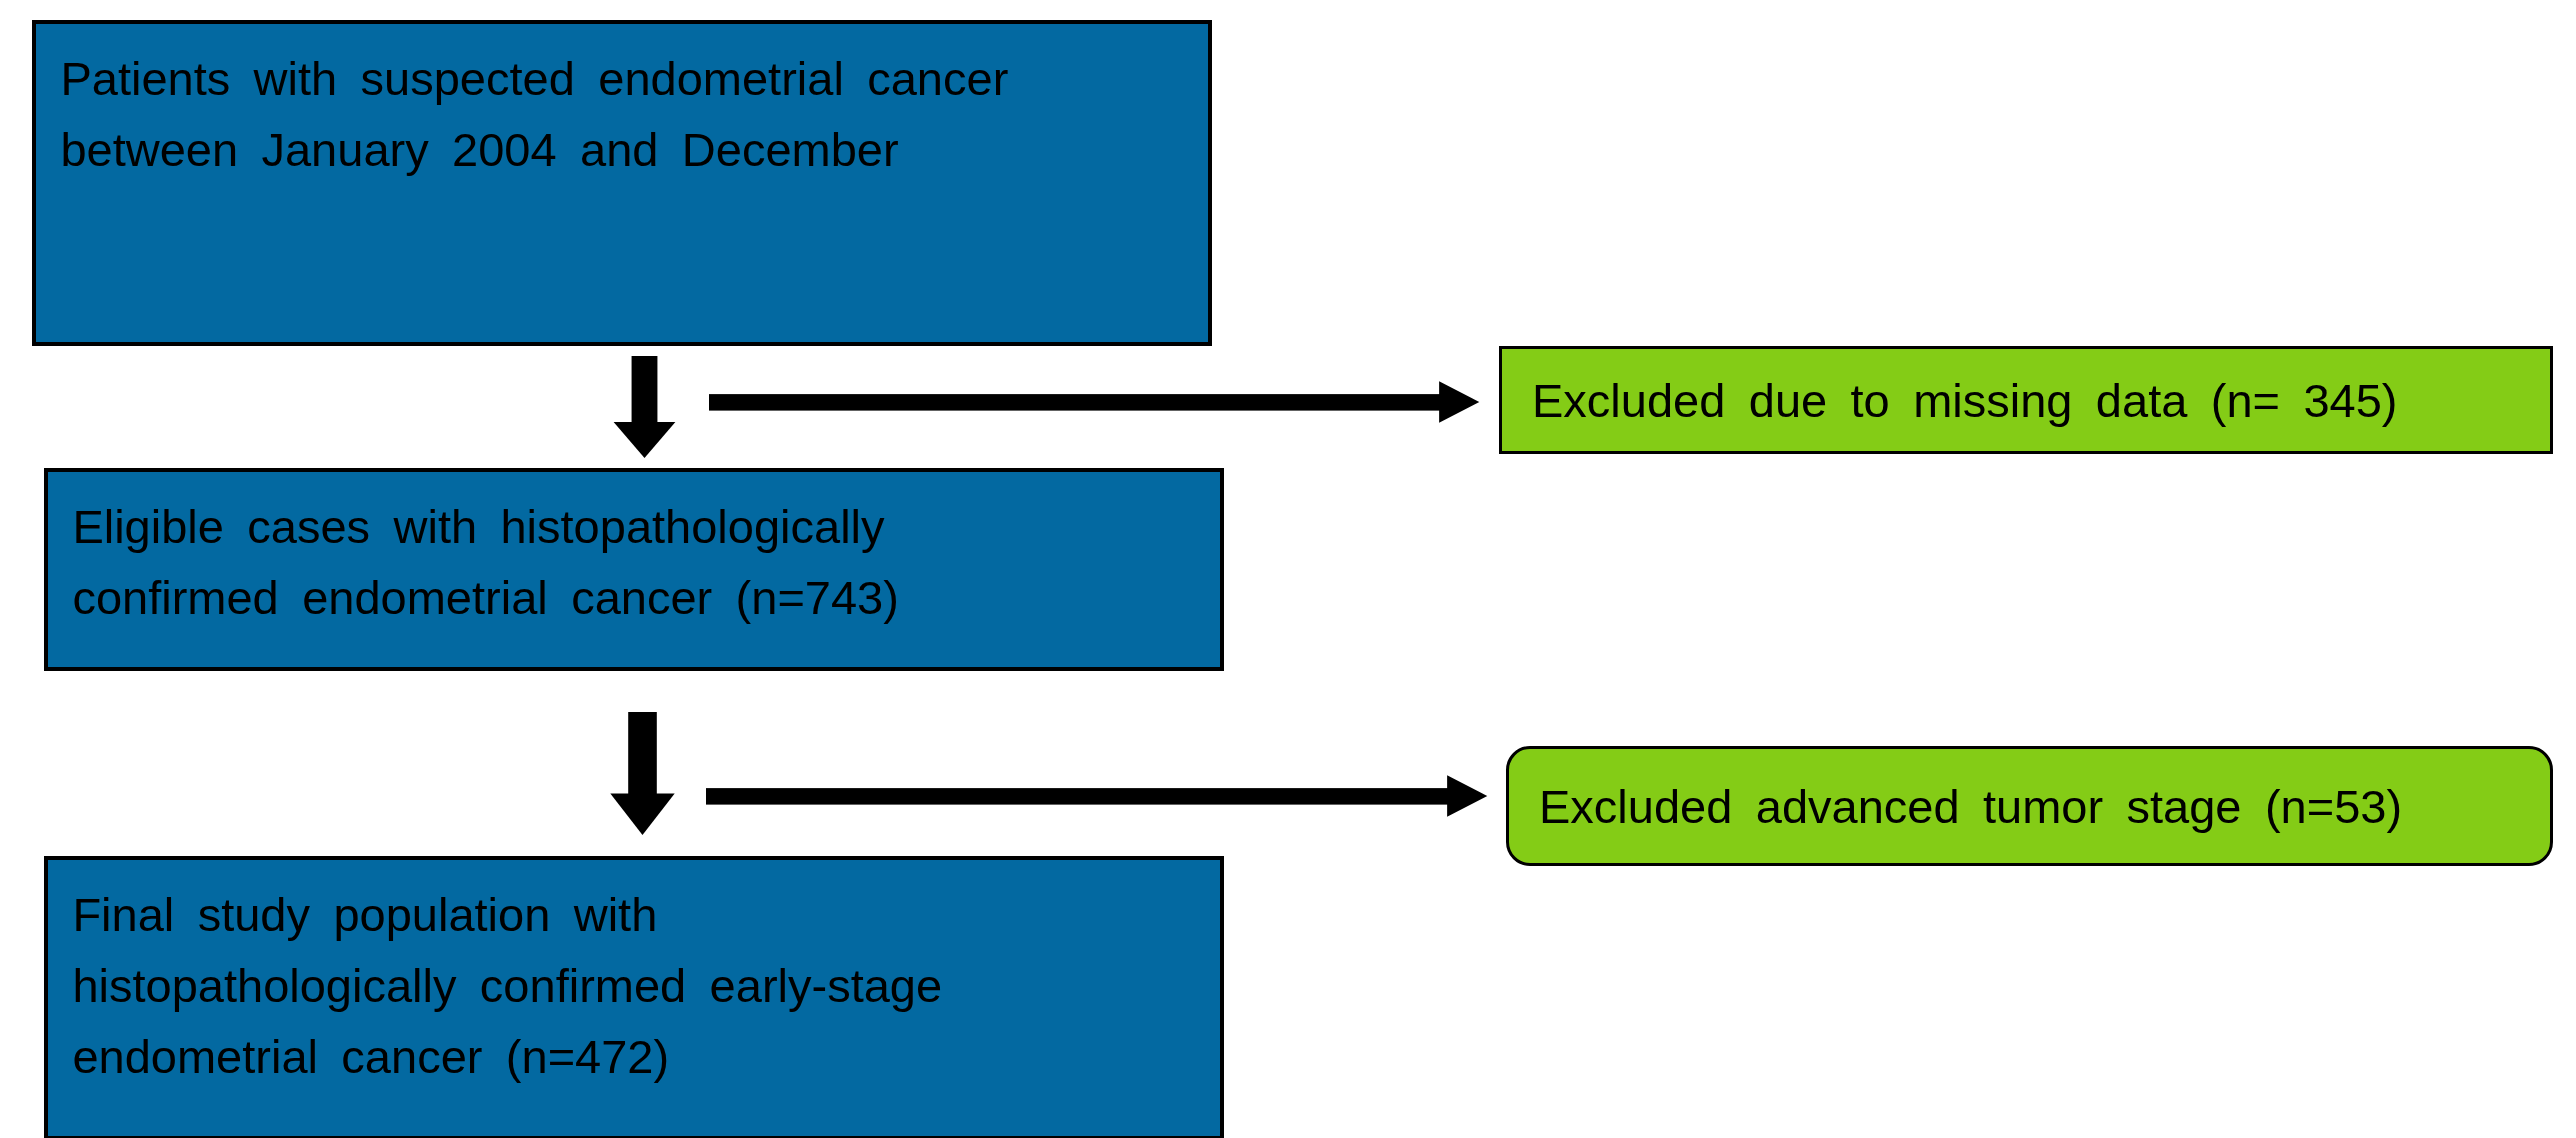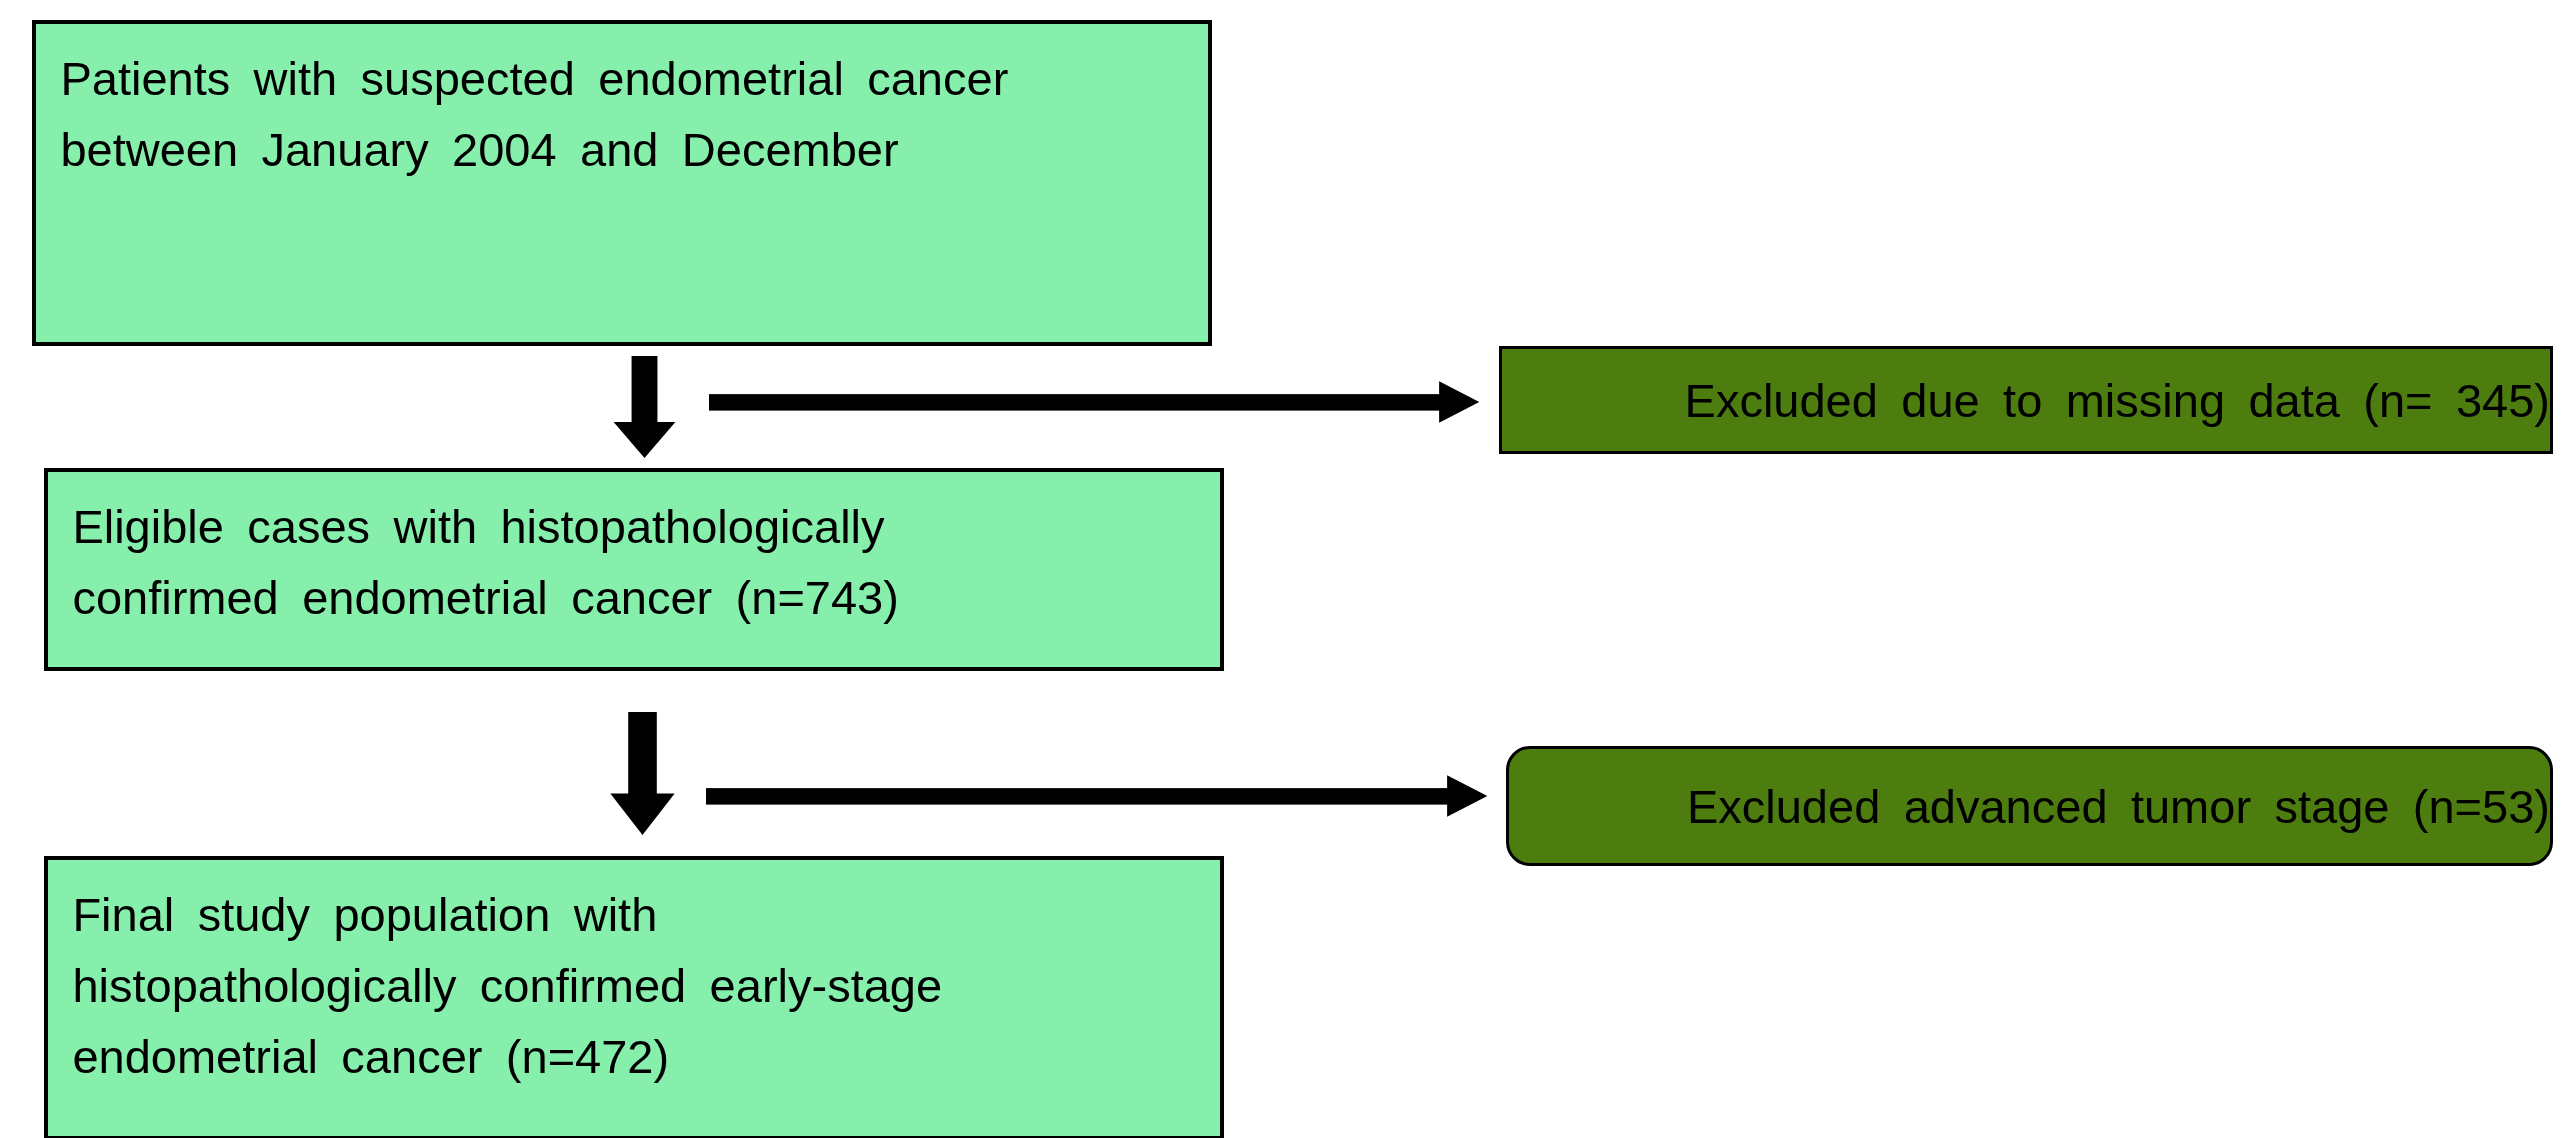--- a/index.html
+++ b/index.html
@@ -13,41 +13,40 @@
     height: 1139px;
     background: #ffffff;
     font-family: "Liberation Sans", "DejaVu Sans", sans-serif;
     color: #000000;
     overflow: hidden;
   }
   .flow-box {
     position: absolute;
     box-sizing: border-box;
     border: 4.3px solid #000000;
-    background: #86efac;
+    background: #0369a1;
     font-size: 47px;
     line-height: 71px;
     word-spacing: 0.22em;
     padding: 18.6px 24.4px 0 24.4px;
   }
   .flow-box .line {
     white-space: nowrap;
   }
   .excl-box {
     position: absolute;
     box-sizing: border-box;
     border: 3.6px solid #000000;
-    background: #4d7c0f;
+    background: #84cc16;
     font-size: 47px;
     word-spacing: 0.22em;
     display: flex;
     align-items: center;
     padding-left: 30px;
     white-space: nowrap;
-    justify-content: flex-end;
   }
   #box-source      { left: 32px;   top: 20px;   width: 1180px; height: 326px; }
   #box-eligible    { left: 44px;   top: 468px;  width: 1180px; height: 203px; }
   #box-final       { left: 44px;   top: 856px; width: 1180px; height: 284px; }
   #box-excl-1      { left: 1499px; top: 346px;  width: 1054px; height: 108px; }
   #box-excl-2      { left: 1506px; top: 746px; width: 1047px; height: 120px; border-radius: 24px; }
   .arrow-svg {
     position: absolute;
     display: block;
   }

